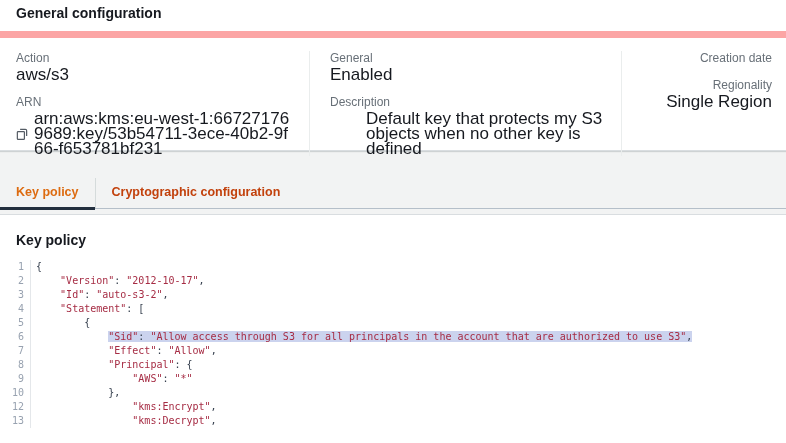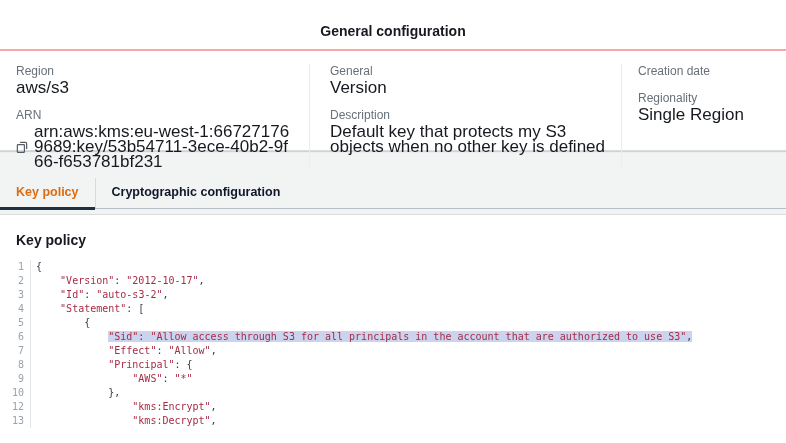--- a/index.html
+++ b/index.html
@@ -7,38 +7,38 @@
     width:786px;height:443px;overflow:hidden;position:relative;
     background:var(--page_bg,#f2f3f3);
     font-family:"Liberation Sans", sans-serif;
     color:var(--text_dark,#16191f);
     -webkit-font-smoothing:antialiased;
   }
   .panel{background:#fff;border:1px solid #d9dde0;border-left:none;border-right:none;
          box-shadow:0 1px 1px rgba(0,28,36,.15);}
   
   .gc-panel{position:absolute;top:0;left:0;right:0;height:150px;border-top:none;}
-  .gc-header{padding:22px 16px 9px;border-bottom:2px solid #fca5a5;text-align:center;}
+  .gc-header{padding:4px 16px 9px;border-bottom:7px solid #fca5a5;}
   .panel-title{font-size:14px;font-weight:bold;color:var(--text_dark,#16191f);}
   .gc-body{display:flex;align-items:stretch;padding:13px 0 10px;}
   .gc-col{box-sizing:border-box;}
   .gc-col1{width:310px;padding:0 14px 0 16px;border-right:1px solid #eaeded;}
   .gc-col2{width:312px;padding:0 14px 0 20px;border-right:1px solid #eaeded;}
-  .gc-col3{flex:1;padding:0 14px 0 16px;}
+  .gc-col3{flex:1;padding:0 14px 0 16px;text-align:right;}
   .field{margin-bottom:13px;}
   .field:last-child{margin-bottom:0;}
   .field-label{font-size:12px;line-height:14px;color:var(--label_gray,#687078);margin-bottom:2px;}
   .field-value{font-size:17px;line-height:15px;color:var(--text_dark,#16191f);}
   .arn-row{display:flex;align-items:center;}
   .copy-btn{flex:0 0 auto;margin:1px 6px 0 0;cursor:pointer;display:inline-flex;background:none;border:none;padding:0;}
   .arn-text{word-break:break-all;max-width:272px;}
   
   .tabbar{position:absolute;top:178px;left:0;right:0;display:flex;border-bottom:1px solid #b5bfc9;}
   .tab{position:relative;padding:7px 16px 9px;font-size:12.5px;font-weight:bold;
-       color:#0f172a;cursor:pointer;}
+       color:#c2410c;cursor:pointer;}
   .tab + .tab{border-left:1px solid #d5dbdb;}
   .tab.active{color:var(--accent_orange,#dd6b10);}
   .tab.active::after{content:"";position:absolute;left:0;right:0;bottom:-2px;height:3px;
        background:var(--active_tab_underline,#232f3e);}
   
   .kp-panel{position:absolute;top:214px;left:0;right:0;bottom:-2px;border-bottom:none;}
   .kp-header{padding:16px 16px 8px;}
   .code-editor{margin-top:3px;font-family:"DejaVu Sans Mono","Liberation Mono",monospace;
        font-size:10px;line-height:14px;overflow:hidden;}
   .code-row{display:flex;white-space:pre;}
@@ -51,44 +51,44 @@
 </head>
 <body style="--page_bg: #f2f3f3; --text_dark: #16191f; --label_gray: #687078; --accent_orange: #dd6b10; --active_tab_underline: #232f3e; --code_string_red: #a62c44; --selection_highlight: #cbd3ee;">
 
 <section class="panel gc-panel">
   <div class="gc-header">
     <span class="panel-title">General configuration</span>
   </div>
   <div class="gc-body">
     <div class="gc-col gc-col1">
       <div class="field">
-        <div class="field-label">Region</div>
+        <div class="field-label">Action</div>
         <div class="field-value">aws/s3</div>
       </div>
       <div class="field">
         <div class="field-label">ARN</div>
         <div class="field-value arn-row">
           <button class="copy-btn" title="">
             <svg width="12" height="12" viewBox="0 0 16 16" aria-hidden="true">
               <path d="M5.5 1h7A2.5 2.5 0 0 1 15 3.5v7h-1.7V2.7H5.5V1z" fill="#545b64"></path>
               <rect x="1.8" y="4.8" width="9.4" height="10.4" rx="1" fill="none" stroke="#545b64" stroke-width="1.6"></rect>
             </svg>
           </button>
           <span class="arn-text">arn:aws:kms:eu-west-1:667271769689:key/53b54711-3ece-40b2-9f66-f653781bf231</span>
         </div>
       </div>
     </div>
     <div class="gc-col gc-col2">
       <div class="field">
         <div class="field-label">General</div>
-        <div class="field-value">Version</div>
+        <div class="field-value">Enabled</div>
       </div>
       <div class="field">
         <div class="field-label">Description</div>
-        <div class="field-value" style="max-width:300px;">Default key that protects my S3 objects when no other key is defined</div>
+        <div class="field-value" style="max-width:300px;margin-left:36px;">Default key that protects my S3 objects when no other key is defined</div>
       </div>
     </div>
     <div class="gc-col gc-col3">
       <div class="field">
         <div class="field-label">Creation date</div>
       </div>
       <div class="field">
         <div class="field-label">Regionality</div>
         <div class="field-value">Single Region</div>
       </div>

